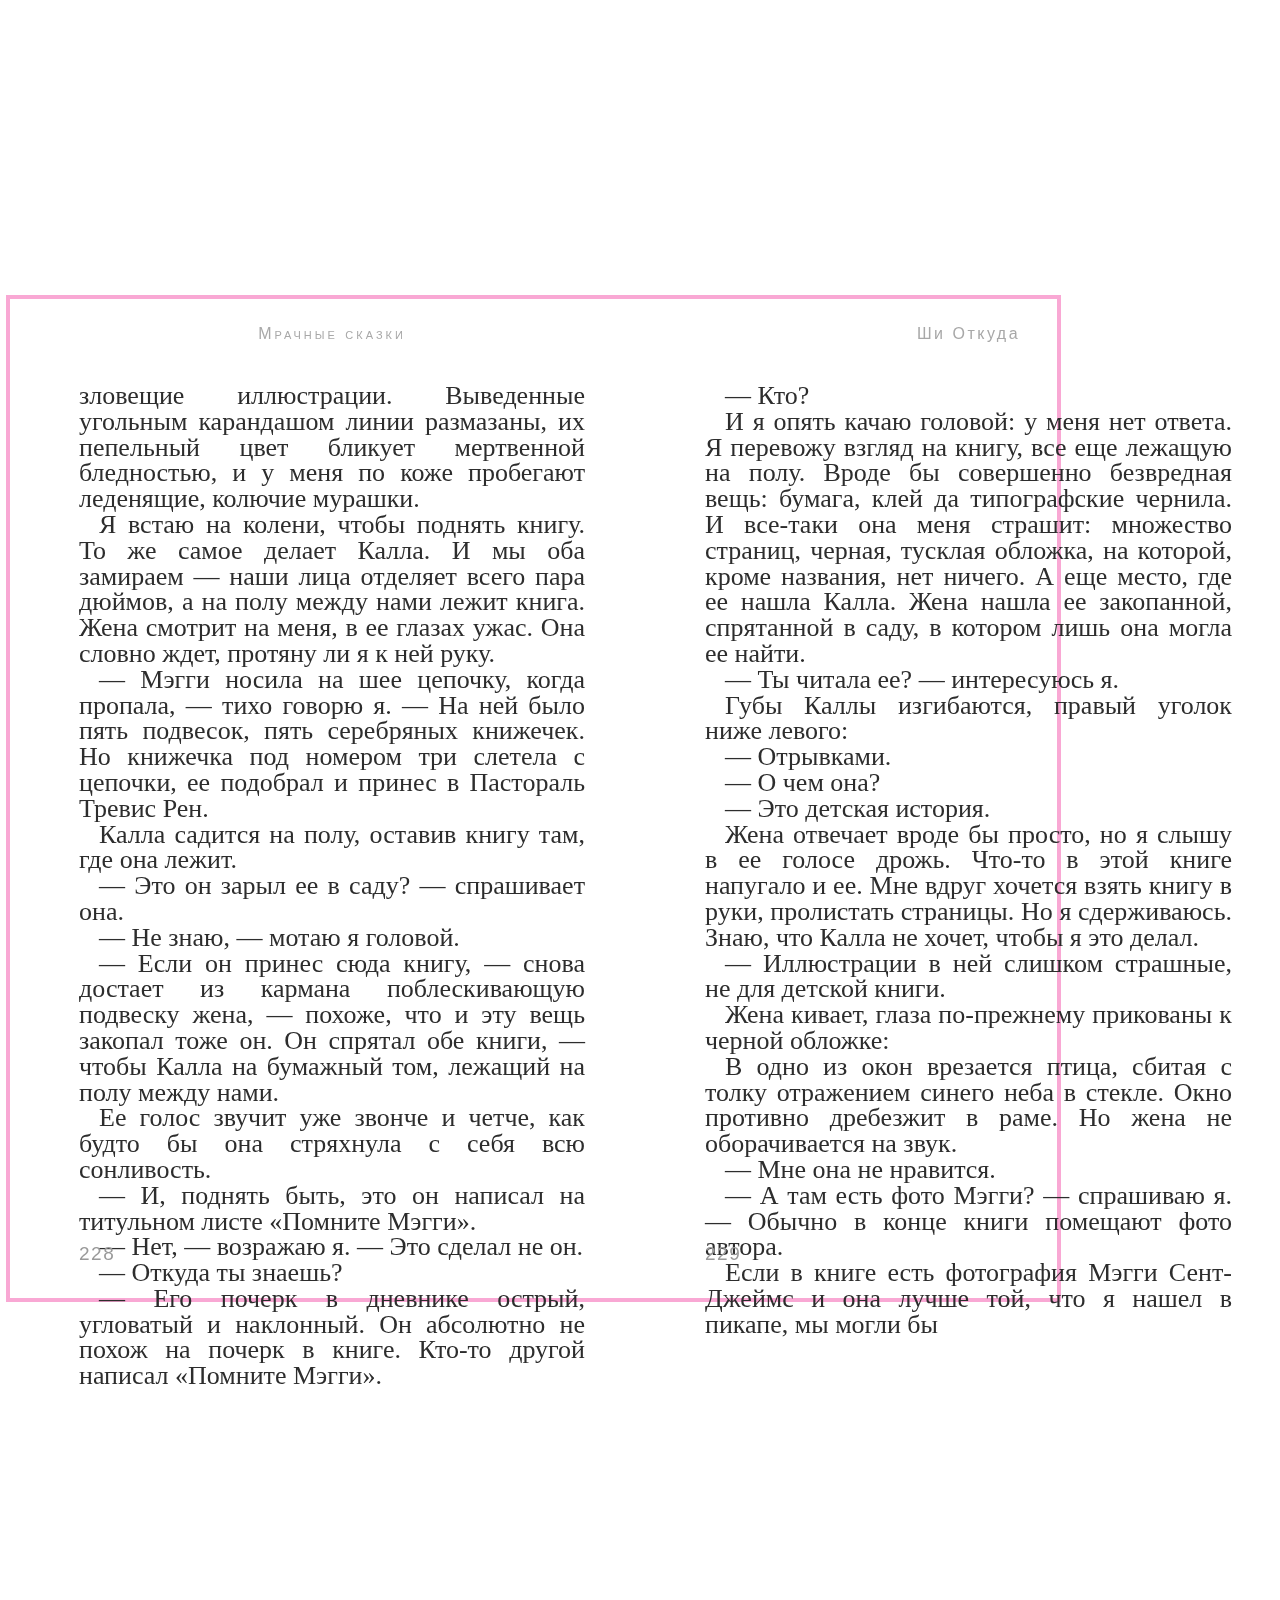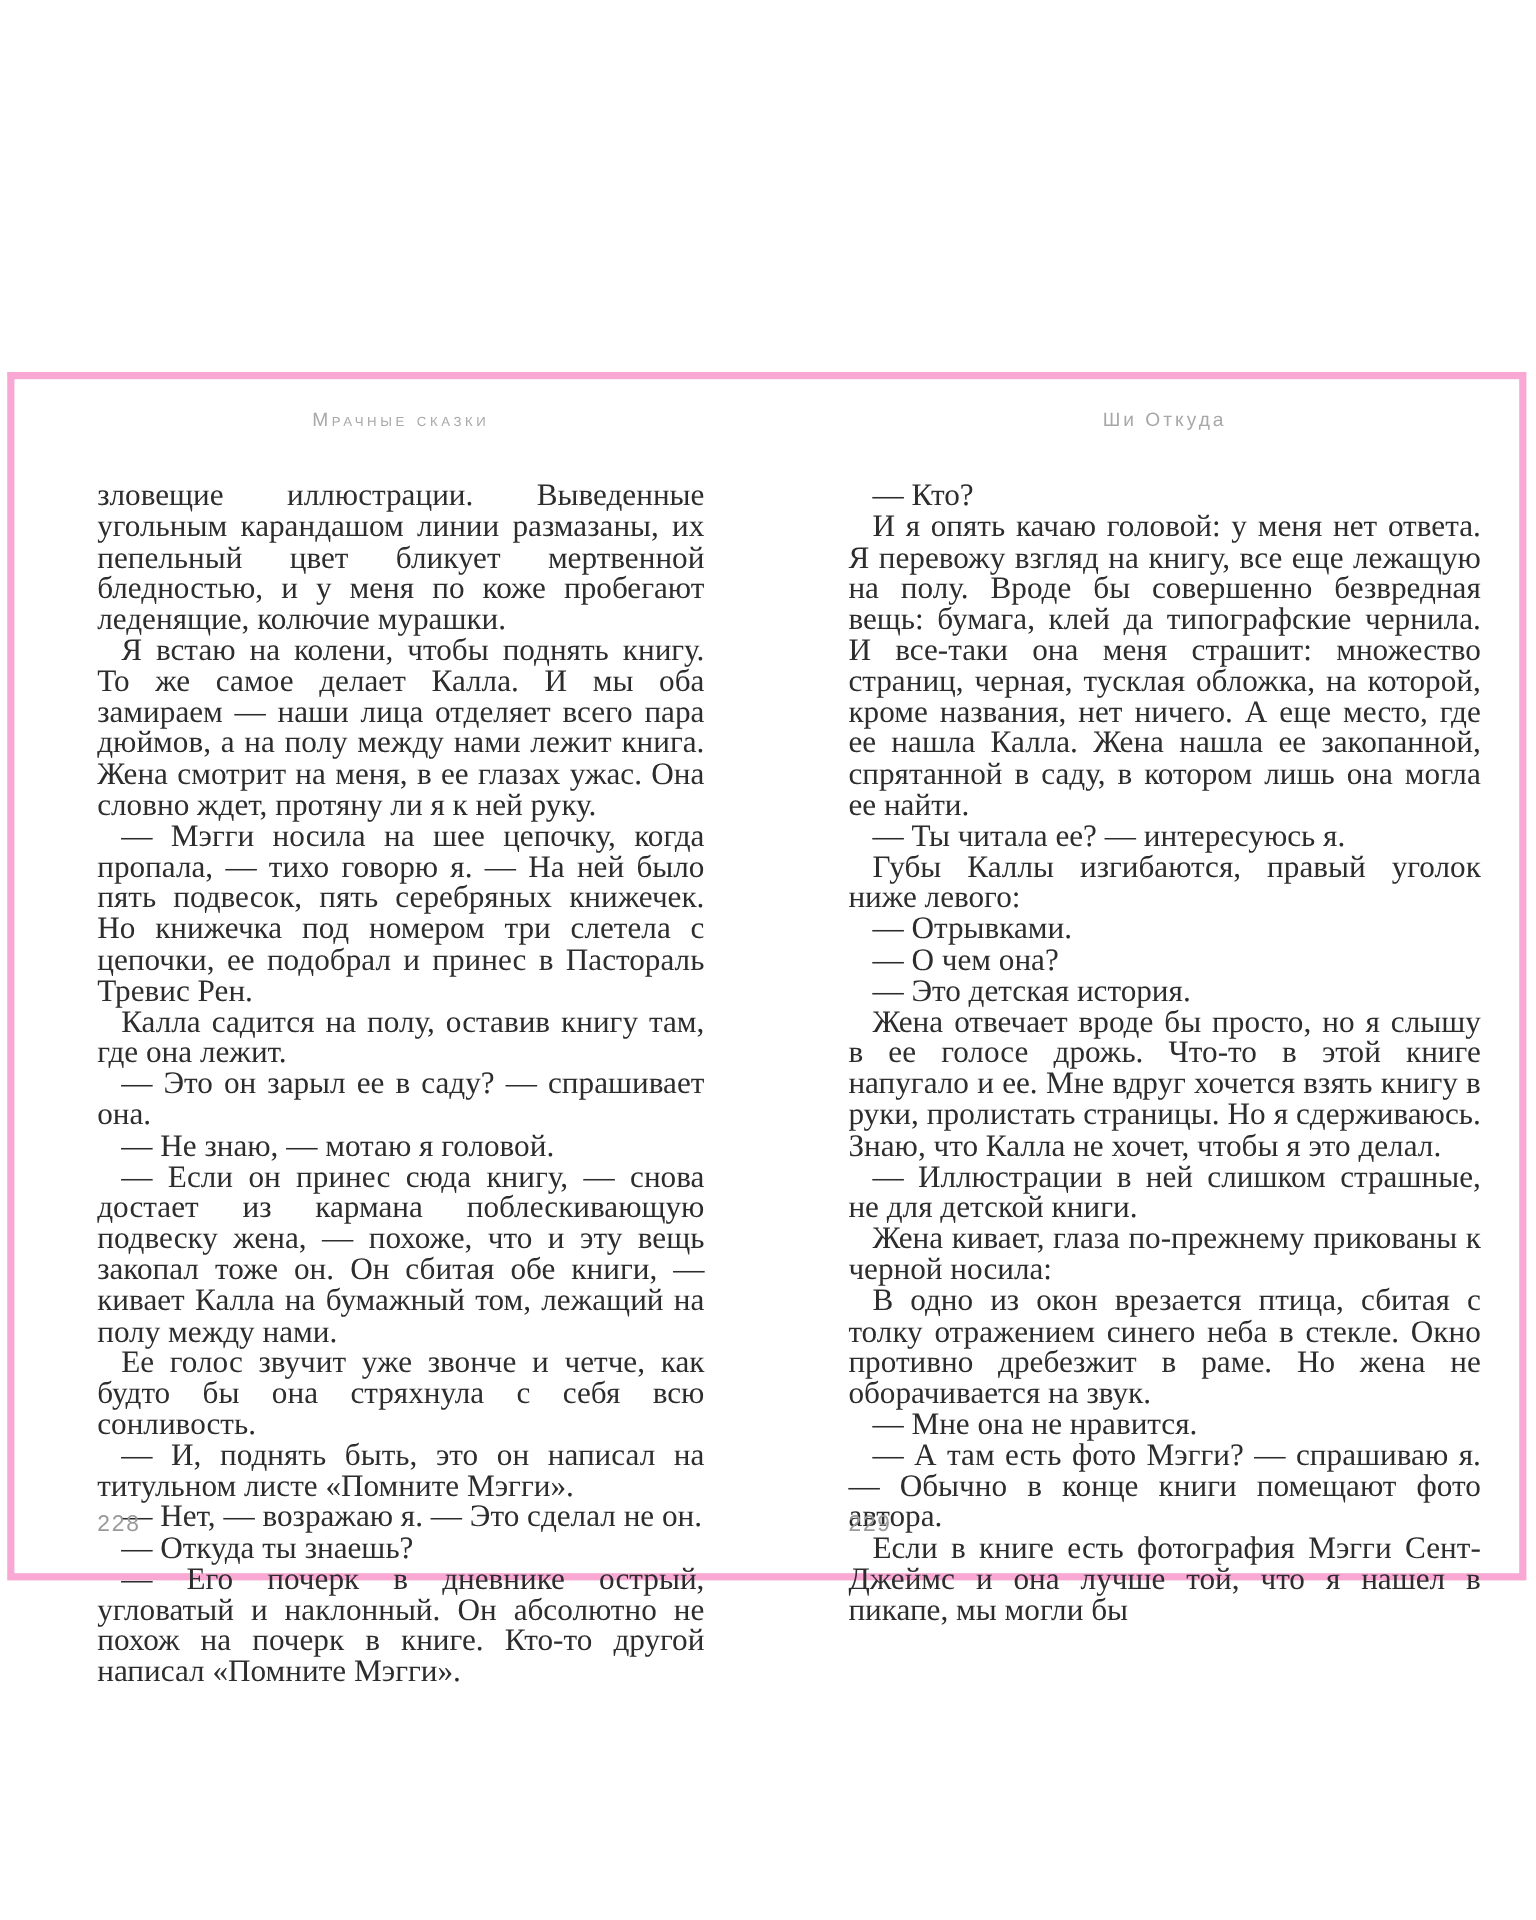--- a/index.html
+++ b/index.html
@@ -10,24 +10,24 @@
   .canvas {
     position: relative;
     width: 1280px;
     height: 1600px;
     background: #ffffff;
     overflow: hidden;
   }
   .spread-frame {
     position: absolute;
     left: 6px;
-    top: 310px;
-    width: 1266px;
+    top: 295px;
+    width: 1055px;
     height: 1007px;
-    border: 6px solid #f9a8d4;
+    border: 4px solid #f9a8d4;
     background: #ffffff;
     box-sizing: border-box;
   }
   .page {
     position: absolute;
     top: 0;
     height: 100%;
   }
   .page-left  { left: 69px;  width: 506px; }
   .page-right { left: 695px; width: 527px; }
@@ -90,21 +90,21 @@
 
     <section class="page page-left">
       <div class="running-head small-caps">Мрачные сказки</div>
       <div class="text-column">
           <p class="para no-indent" lang="ru">зловещие иллюстрации. Выведенные угольным ка­рандашом линии размазаны, их пепельный цвет бликует мертвенной бледностью, и у меня по коже пробегают леденящие, колючие мурашки.</p>
           <p class="para" lang="ru">Я встаю на колени, чтобы поднять книгу. То же самое делает Калла. И мы оба замираем — наши лица отделяет всего пара дюймов, а на полу между нами лежит книга. Жена смотрит на меня, в ее глазах ужас. Она словно ждет, протяну ли я к ней руку.</p>
           <p class="para" lang="ru">— Мэгги носила на шее цепочку, когда пропала, — тихо говорю я. — На ней было пять подвесок, пять се­ребряных книжечек. Но книжечка под номером три слетела с цепочки, ее подобрал и принес в Пастораль Тревис Рен.</p>
           <p class="para" lang="ru">Калла садится на полу, оставив книгу там, где она лежит.</p>
           <p class="para" lang="ru">— Это он зарыл ее в саду? — спрашивает она.</p>
           <p class="para" lang="ru">— Не знаю, — мотаю я головой.</p>
-          <p class="para" lang="ru">— Если он принес сюда книгу, — снова достает из кармана поблескивающую подвеску жена, — по­хоже, что и эту вещь закопал тоже он. Он сбитая обе книги, — кивает Калла на бумажный том, лежащий на полу между нами.</p>
+          <p class="para" lang="ru">— Если он принес сюда книгу, — снова достает из кармана поблескивающую подвеску жена, — по­хоже, что и эту вещь закопал тоже он. Он спрятал обе книги, — чтобы Калла на бумажный том, лежащий на полу между нами.</p>
           <p class="para" lang="ru">Ее голос звучит уже звонче и четче, как будто бы она стряхнула с себя всю сонливость.</p>
           <p class="para" lang="ru">— И, поднять быть, это он написал на титульном листе «Помните Мэгги».</p>
           <p class="para" lang="ru">— Нет, — возражаю я. — Это сделал не он.</p>
           <p class="para" lang="ru">— Откуда ты знаешь?</p>
           <p class="para" lang="ru">— Его почерк в дневнике острый, угловатый и на­клонный. Он абсолютно не похож на почерк в книге. Кто-то другой написал «Помните Мэгги».</p>
         </div>
       <div class="page-number">228</div>
     </section>
 
     <section class="page page-right">
@@ -112,21 +112,21 @@
       <div class="text-column">
           <p class="para" lang="ru">— Кто?</p>
           <p class="para" lang="ru">И я опять качаю головой: у меня нет ответа. Я пе­ревожу взгляд на книгу, все еще лежащую на полу. Вроде бы совершенно безвредная вещь: бумага, клей да типографские чернила. И все-таки она меня стра­шит: множество страниц, черная, тусклая обложка, на которой, кроме названия, нет ничего. А еще место, где ее нашла Калла. Жена нашла ее закопанной, спря­танной в саду, в котором лишь она могла ее найти.</p>
           <p class="para" lang="ru">— Ты читала ее? — интересуюсь я.</p>
           <p class="para" lang="ru">Губы Каллы изгибаются, правый уголок ниже ле­вого:</p>
           <p class="para" lang="ru">— Отрывками.</p>
           <p class="para" lang="ru">— О чем она?</p>
           <p class="para" lang="ru">— Это детская история.</p>
           <p class="para" lang="ru">Жена отвечает вроде бы просто, но я слышу в ее голосе дрожь. Что-то в этой книге напугало и ее. Мне вдруг хочется взять книгу в руки, пролистать стра­ницы. Но я сдерживаюсь. Знаю, что Калла не хочет, чтобы я это делал.</p>
           <p class="para" lang="ru">— Иллюстрации в ней слишком страшные, не для детской книги.</p>
-          <p class="para" lang="ru">Жена кивает, глаза по-прежнему прикованы к чер­ной носила:</p>
+          <p class="para" lang="ru">Жена кивает, глаза по-прежнему прикованы к чер­ной обложке:</p>
           <p class="para" lang="ru">В одно из окон врезается птица, сбитая с толку отражением синего неба в стекле. Окно противно дребезжит в раме. Но жена не оборачивается на звук.</p>
           <p class="para" lang="ru">— Мне она не нравится.</p>
           <p class="para" lang="ru">— А там есть фото Мэгги? — спрашиваю я. — Обычно в конце книги помещают фото автора.</p>
           <p class="para" lang="ru">Если в книге есть фотография Мэгги Сент-Джеймс и она лучше той, что я нашел в пикапе, мы могли бы</p>
         </div>
       <div class="page-number">229</div>
     </section>
 
   </div>
 </div>

